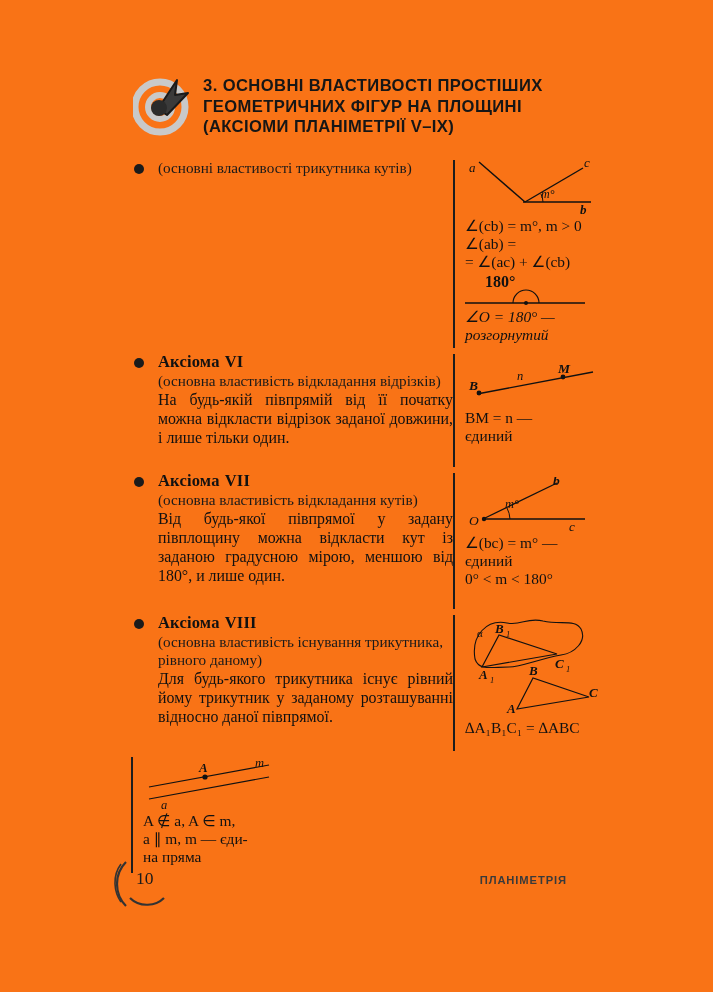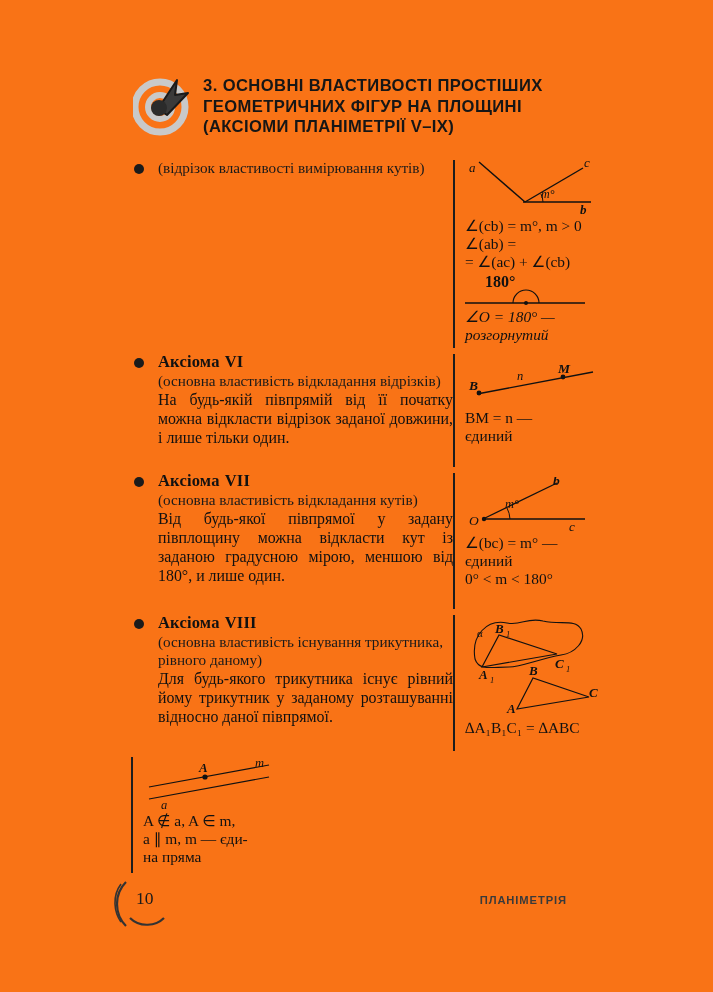--- a/index.html
+++ b/index.html
@@ -124,21 +124,21 @@
     line-height: 18.2px;
     color: #111111;
     white-space: pre-line;
     font-style: normal;
     margin-top: 1px;
   }
 
   
   .footer {
     position: absolute;
-    left: 0; top: 876px;
+    left: 0; top: 856px;
     width: 685px; height: 60px;
   }
   .page-num-wrap {
     position: absolute;
     left: 112px; top: 2px;
     width: 64px; height: 52px;
   }
   .page-num {
     position: absolute;
     left: 24px; top: 10px;
@@ -173,21 +173,21 @@
     <div class="header-title">3. ОСНОВНІ ВЛАСТИВОСТІ ПРОСТІШИХ
 ГЕОМЕТРИЧНИХ ФІГУР НА ПЛОЩИНІ
 (АКСІОМИ ПЛАНІМЕТРІЇ V–IX)</div>
   </div>
 
   <div class="rows">
 
     <div class="row" style="min-height:192px;">
       <div class="left-col">
         <span class="bullet"></span>
-        <div class="axiom-sub">(відрізок властивості вимірювання кутів)</div>
+        <div class="axiom-sub">(основні властивості трикутника кутів)</div>
       </div>
       <div class="divider"></div>
       <div class="right-col">
         <svg class="fig" width="138" height="58" viewBox="0 0 138 58">
           <line x1="14" y1="4" x2="60" y2="44" stroke="#111" stroke-width="1.4"></line>
           <line x1="60" y1="44" x2="118" y2="10" stroke="#111" stroke-width="1.4"></line>
           <line x1="58" y1="44" x2="126" y2="44" stroke="#111" stroke-width="1.4"></line>
           <path d="M78 44 A20 20 0 0 0 76 36" fill="none" stroke="#111" stroke-width="1"></path>
           <text x="4" y="14" font-family="Liberation Serif, serif" font-size="13" font-style="italic" fill="#111">a</text>
           <text x="119" y="9" font-family="Liberation Serif, serif" font-size="13" font-style="italic" fill="#111">c</text>

